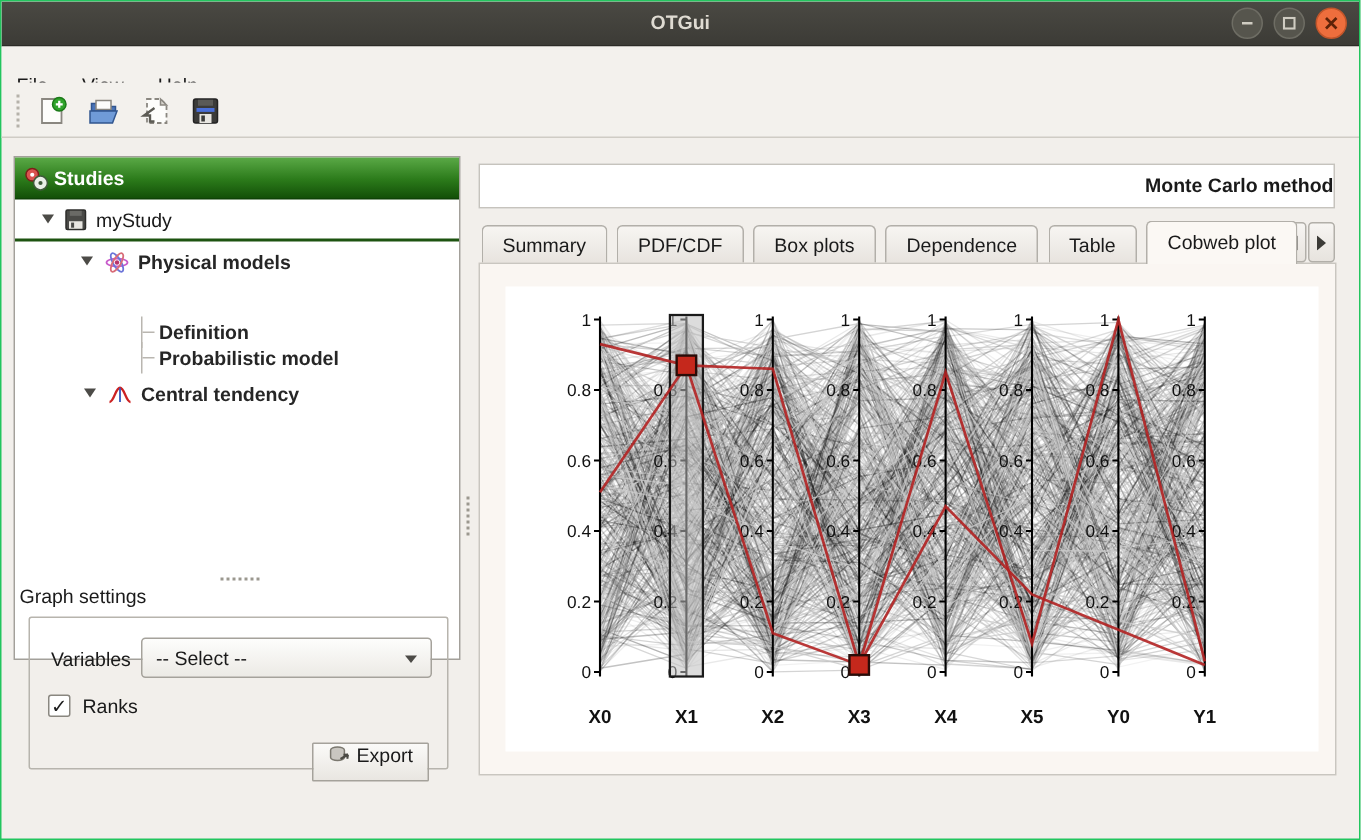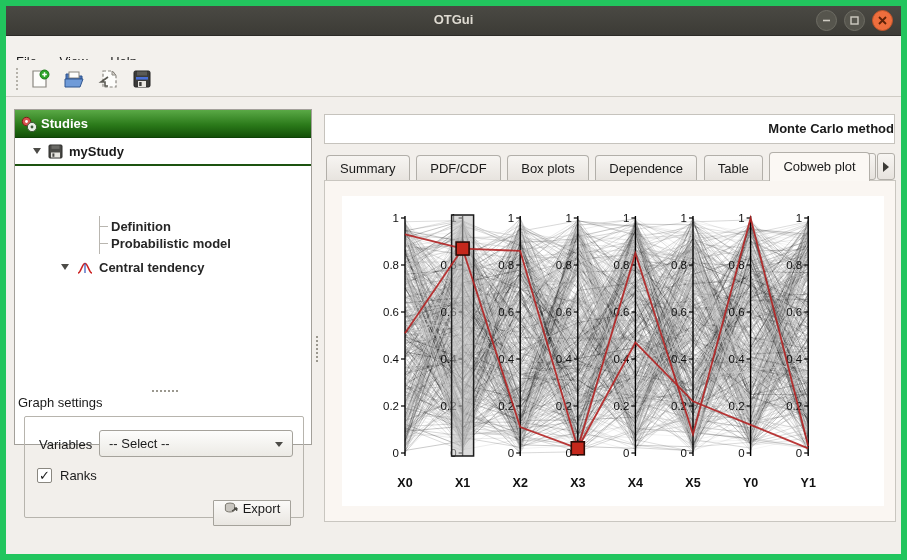--- a/index.html
+++ b/index.html
@@ -1,18 +1,18 @@
 <!DOCTYPE html>
 <html><head>
 <meta charset="utf-8">
 <style>
   * { margin:0; padding:0; box-sizing:border-box; }
   html,body { width:907px; height:560px; }
   body { font-family:"Liberation Sans","DejaVu Sans",sans-serif; font-size:13px; color:#1a1a1a; }
-  .window { position:relative; width:907px; height:560px; background:#f2efeb; border:6px solid #22c55e; overflow:hidden; }
+  .window { position:relative; width:907px; height:560px; background:#f2efeb; border:1px solid #22c55e; overflow:hidden; }
 
   
   .titlebar { position:absolute; left:0; top:0; width:100%; height:30px;
     background:linear-gradient(#4a4943,#3c3b36); border-bottom:1px solid #2c2b27; }
   .titlebar .title { position:absolute; left:0; right:0; top:6px; text-align:center;
     font-weight:bold; color:#dfdbd2; font-size:13px; }
   .winbtns { position:absolute; right:8px; top:4px; display:flex; gap:7px; }
   .wbtn { width:21px; height:21px; border-radius:50%; display:flex; align-items:center; justify-content:center; }
   .wbtn.minmax { background:#56554d; border:1px solid #6e6d64; color:#cfccc2; }
   .wbtn.close { background:#ee6e3d; border:1px solid #c1552a; color:#5e2208; }
@@ -32,21 +32,21 @@
   .tb-btn svg { display:block; }
 
   
   .tree-panel { position:absolute; left:8px; top:103px; width:298px; height:336px;
     background:#ffffff; border:1px solid #a3a09a; }
   .tree-header { position:relative; height:28px; background:linear-gradient(#5aa946,#2b7a1a 55%,#135008);
     border-bottom:1px solid #0e4206; color:#ffffff; font-weight:bold;
     line-height:28px; padding-left:26px; font-size:13px; }
   .tree-header svg { position:absolute; left:6px; top:6px; }
   .tree-row { position:absolute; left:0; width:100%; height:21px; line-height:21px; white-space:nowrap; }
-  .tree-row .lbl { position:absolute; top:0;font-weight:bold; }
+  .tree-row .lbl { position:absolute; top:0; }
   .tree-row .arrow { position:absolute; top:7px; width:0; height:0;
     border-left:4px solid transparent; border-right:4px solid transparent; border-top:6px solid #4c4b47; }
   .tree-row .ticon { position:absolute; top:3px; }
   .bold { font-weight:bold; color:#262626; }
   .underlined { text-decoration:underline; }
   .sep-green { position:absolute; left:0; width:100%; height:2px; background:#1d5310; }
   .selected-row { background:#a9d1a4; }
   .branch { position:absolute; top:0; width:9px; height:11px;
     border-left:1px solid #b9b6b0; border-bottom:1px solid #b9b6b0; }
   .branch.cont { height:21px; border-bottom:none; }
@@ -174,20 +174,30 @@
       <svg class="ticon" style="left:33px" width="15" height="15">
         <rect x="1" y="1" width="13" height="13" rx="1" fill="#4a4a47" stroke="#2c2c2a"></rect>
         <rect x="3" y="8.5" width="9" height="5" fill="#e8e6e1"></rect>
         <rect x="4.4" y="9.4" width="2" height="3.4" fill="#4a4a47"></rect>
         <rect x="3.5" y="1.5" width="8" height="3.4" fill="#6a6a66"></rect>
       </svg>
       <span class="lbl" style="left:54px">myStudy</span>
     </div>
     <div class="sep-green" style="top:54px"></div>
 
+    <div class="tree-row" style="top:59px">
+      <span class="arrow" style="left:44px"></span>
+      <svg class="ticon" style="left:60px" width="16" height="16">
+        <ellipse cx="8" cy="8" rx="7" ry="2.6" fill="none" stroke="#c95ccb" stroke-width="1.2" transform="rotate(0 8 8)"></ellipse>
+        <ellipse cx="8" cy="8" rx="7" ry="2.6" fill="none" stroke="#6b74d8" stroke-width="1.2" transform="rotate(60 8 8)"></ellipse>
+        <ellipse cx="8" cy="8" rx="7" ry="2.6" fill="none" stroke="#d86b77" stroke-width="1.2" transform="rotate(120 8 8)"></ellipse>
+        <circle cx="8" cy="8" r="1.5" fill="#b8336a"></circle>
+      </svg>
+      <span class="lbl bold" style="left:82px">Physical models</span>
+    </div>
 
 
     <div class="tree-row" style="top:106px">
       <span class="branch cont" style="left:84px"></span>
       <span class="lbl bold" style="left:96px">Definition</span>
     </div>
 
     <div class="tree-row" style="top:147px">
       <span class="arrow" style="left:46px"></span>
       <svg class="ticon" style="left:62px;top:4px" width="16" height="14">

